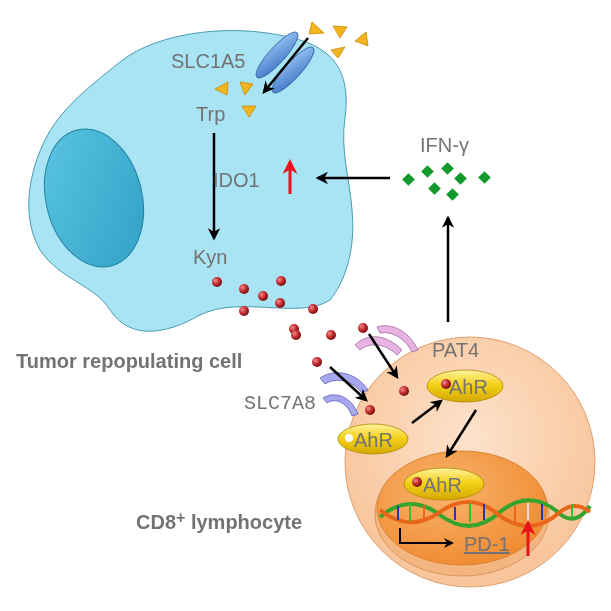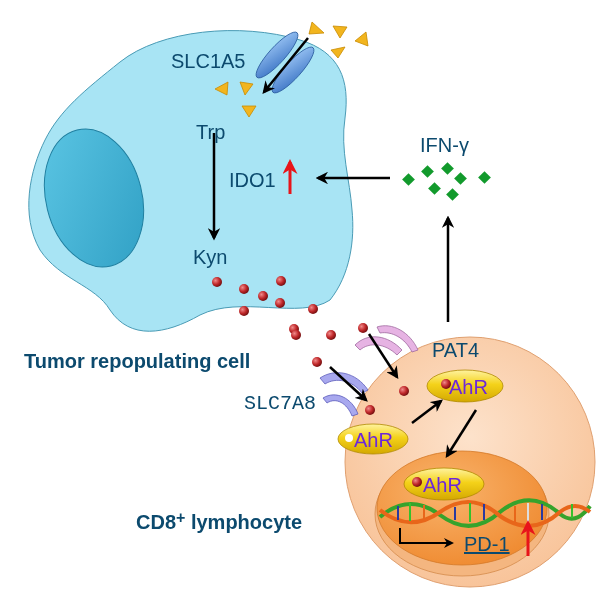--- a/index.html
+++ b/index.html
@@ -1,21 +1,21 @@
 <!DOCTYPE html>
 <html><head>
 <meta charset="utf-8">
 <style>
   html, body { margin:0; padding:0; background:#ffffff; }
   body { width:611px; height:611px; position:relative; overflow:hidden; font-family:"Liberation Sans", sans-serif; }
   svg { position:absolute; left:0; top:0; }
-  .lbl { position:absolute; color:#0c4a6e; font-family:"Liberation Sans", sans-serif; white-space:nowrap; line-height:1; }
+  .lbl { position:absolute; color:#737373; font-family:"Liberation Sans", sans-serif; white-space:nowrap; line-height:1; }
   .reg { font-size:20px; }
   .bold { font-weight:bold; font-size:20px; }
-  .ahr { position:absolute; font-size:20px; color:#6d28d9; font-family:"Liberation Sans", sans-serif; line-height:1; }
+  .ahr { position:absolute; font-size:20px; color:#737373; font-family:"Liberation Sans", sans-serif; line-height:1; }
 </style>
 </head>
 <body>
 
 <svg width="611" height="611" viewBox="0 0 611 611" xmlns="http://www.w3.org/2000/svg">
   <defs>
     <radialGradient id="sph" cx="35%" cy="35%" r="65%">
       <stop offset="0%" stop-color="#f08a8a"></stop>
       <stop offset="60%" stop-color="#c0282a"></stop>
       <stop offset="100%" stop-color="#7a1112"></stop>
@@ -148,25 +148,25 @@
       <line x1="572" y1="504" x2="572" y2="518" stroke="#36c02c"></line>
     </g>
   </g>
 
   <path d="M400,528 L400,543 L452,543" fill="none" stroke="#000" stroke-width="2" marker-end="url(#ah)"></path>
 
   <line x1="528" y1="556" x2="528" y2="523" stroke="#e8141a" stroke-width="3" marker-end="url(#ahr)"></line>
 </svg>
 
 <div class="lbl reg" style="left:171px; top:51px;">SLC1A5</div>
-<div class="lbl reg" style="left:196px; top:104px;margin-top:18px;">Trp</div>
-<div class="lbl reg" style="left:229px; top:170px;">IDO1</div>
+<div class="lbl reg" style="left:196px; top:104px;">Trp</div>
+<div class="lbl reg" style="left:213px; top:170px;">IDO1</div>
 <div class="lbl reg" style="left:193px; top:247px;text-align:center;">Kyn</div>
 <div class="lbl reg" style="left:420px; top:135px;">IFN-γ</div>
-<div class="lbl bold" style="left:24px; top:351px;">Tumor repopulating cell</div>
+<div class="lbl bold" style="left:16px; top:351px;">Tumor repopulating cell</div>
 <div class="lbl reg" style="left:401px; top:340px;margin-left:31px;">PAT4</div>
 <div class="lbl reg" style="left:244px; top:394px;font-family:Liberation Mono, monospace;">SLC7A8</div>
 
 <div class="ahr" style="left:354px; top:430px;">AhR</div>
 <div class="ahr" style="left:449px; top:377px;">AhR</div>
 <div class="ahr" style="left:423px; top:475px;">AhR</div>
 
 <div class="lbl reg" style="left:464px; top:534px;text-decoration:underline;">PD-1</div>
 
 <div class="lbl bold" style="left:136px; top:510px;">

